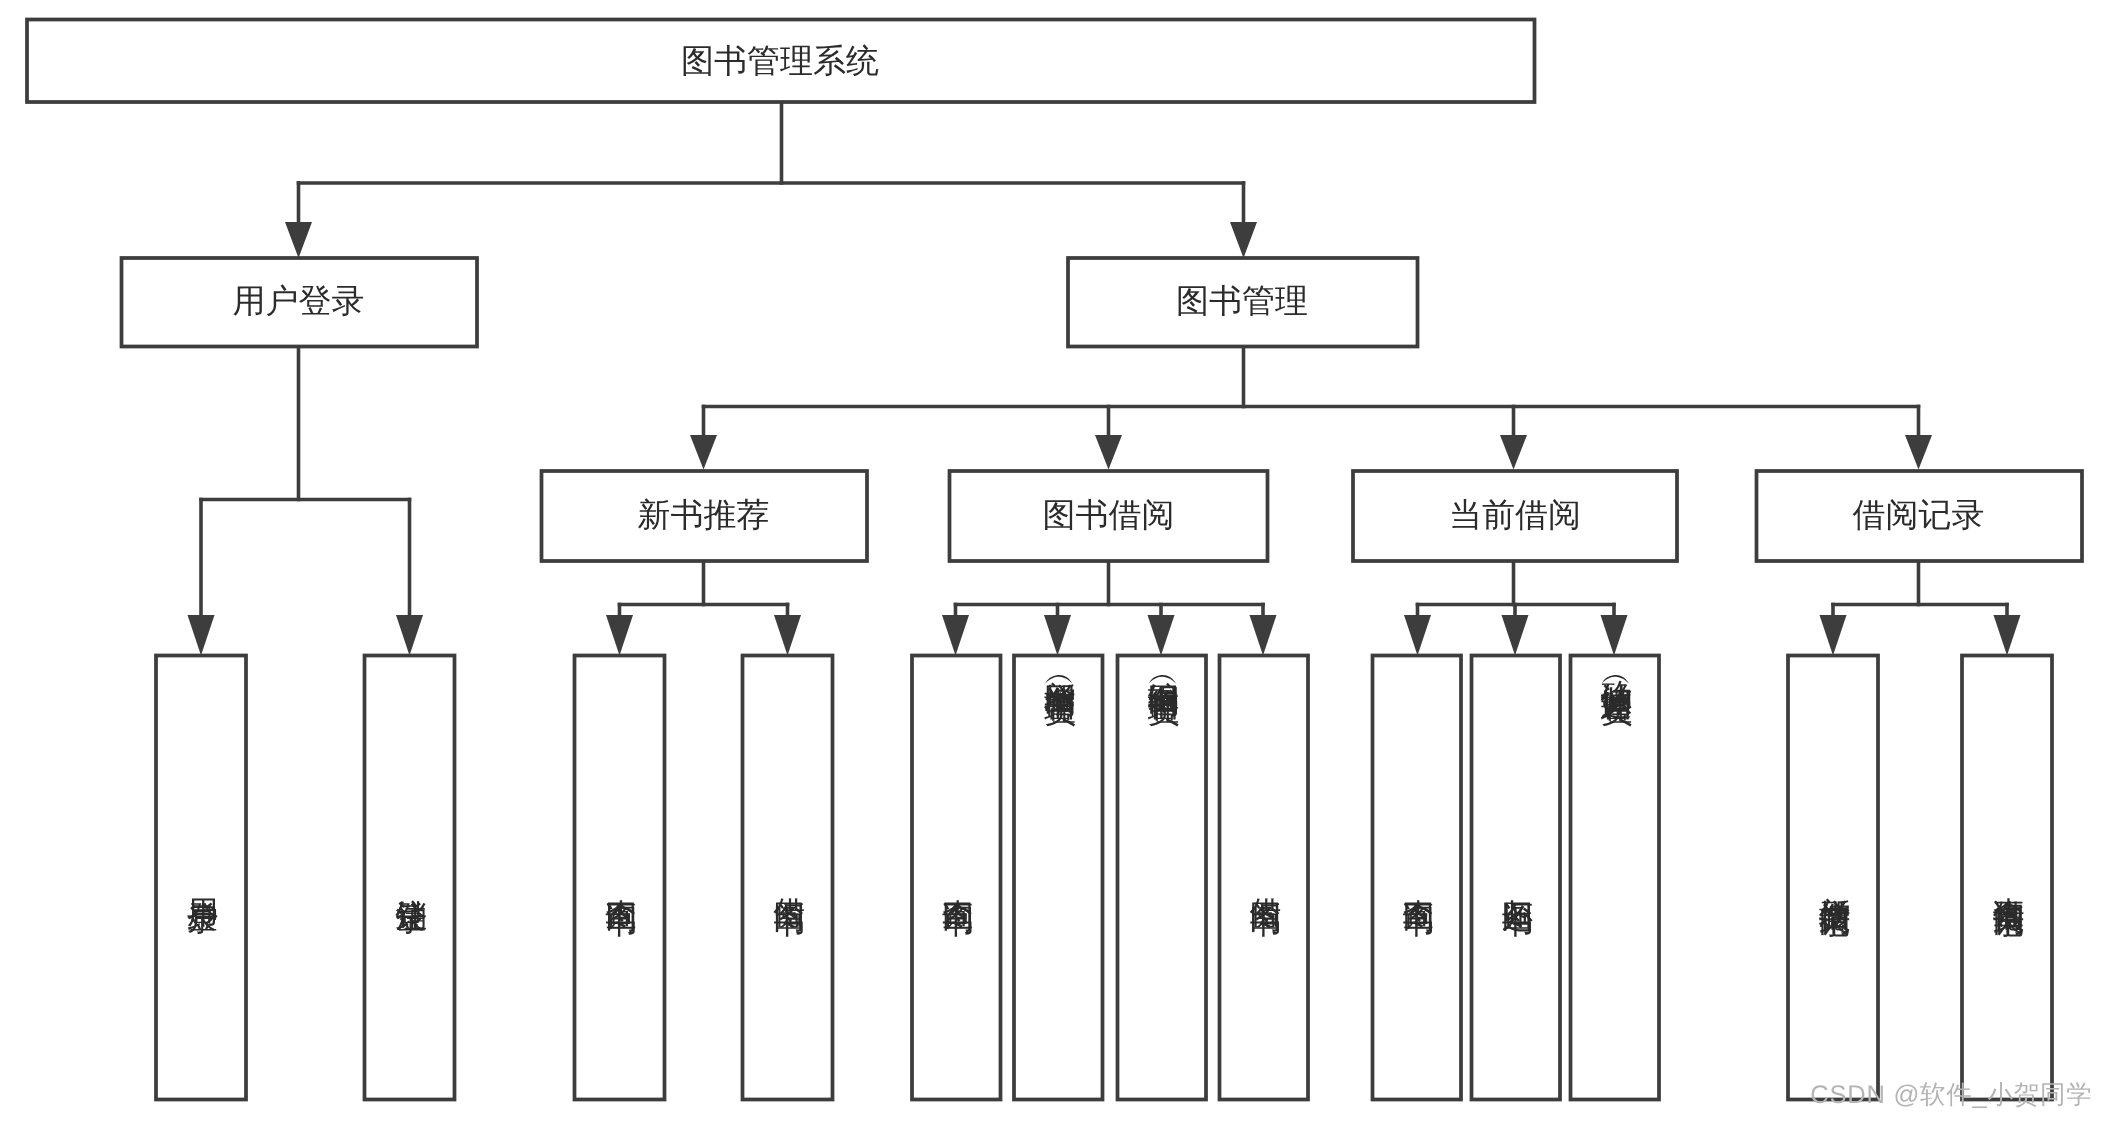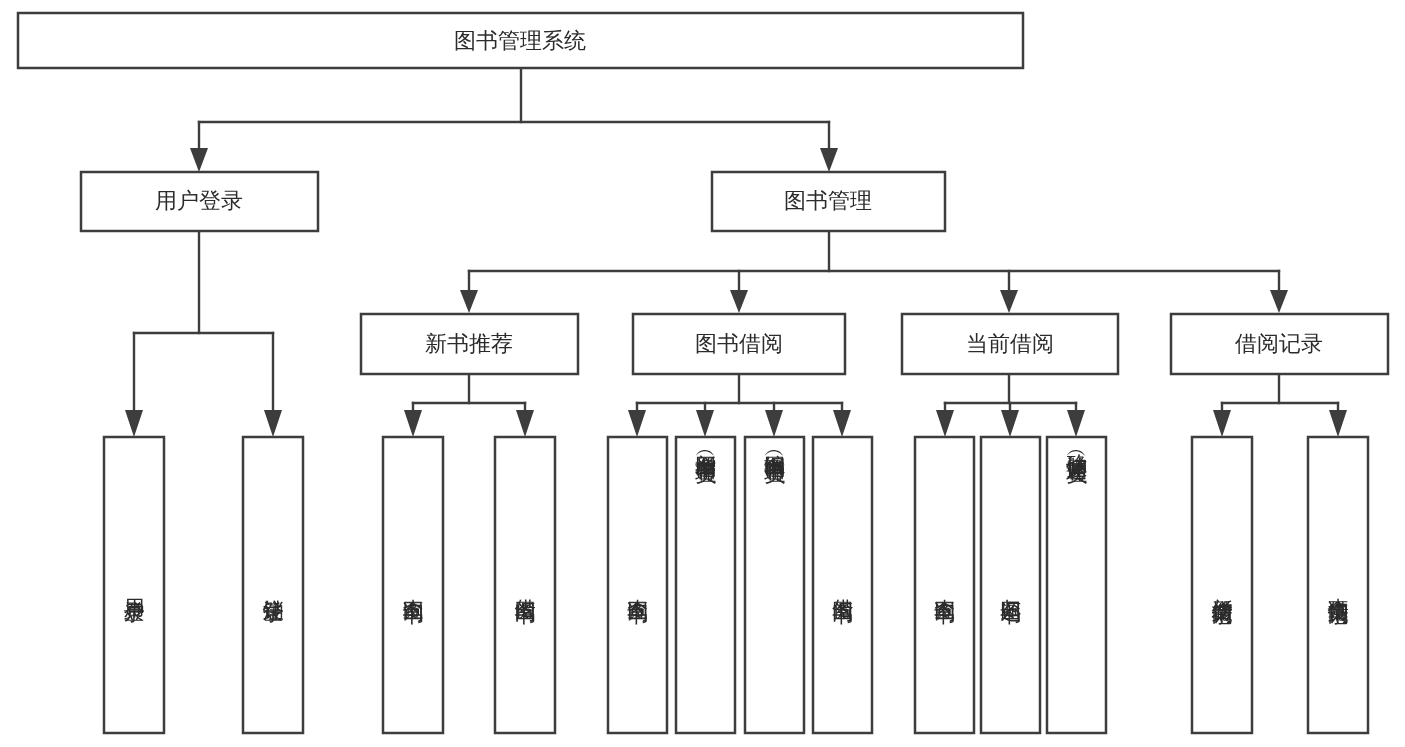--- a/index.html
+++ b/index.html
@@ -250,14 +250,15 @@
     <span class="leaf-label">确认归还（管理员）</span>
   </div>
 
   <div class="leaf-label-wrap" style="left:1192px; top:437px; width:60px; height:296px;">
     <span class="leaf-label">新增借阅记录</span>
   </div>
   <div class="leaf-label-wrap" style="left:1308px; top:437px; width:60px; height:296px;">
     <span class="leaf-label">查询借阅记录</span>
   </div>
 
+  <div class="watermark">CSDN @软件_小贺同学</div>
 
 </div>
 
 </body></html>

